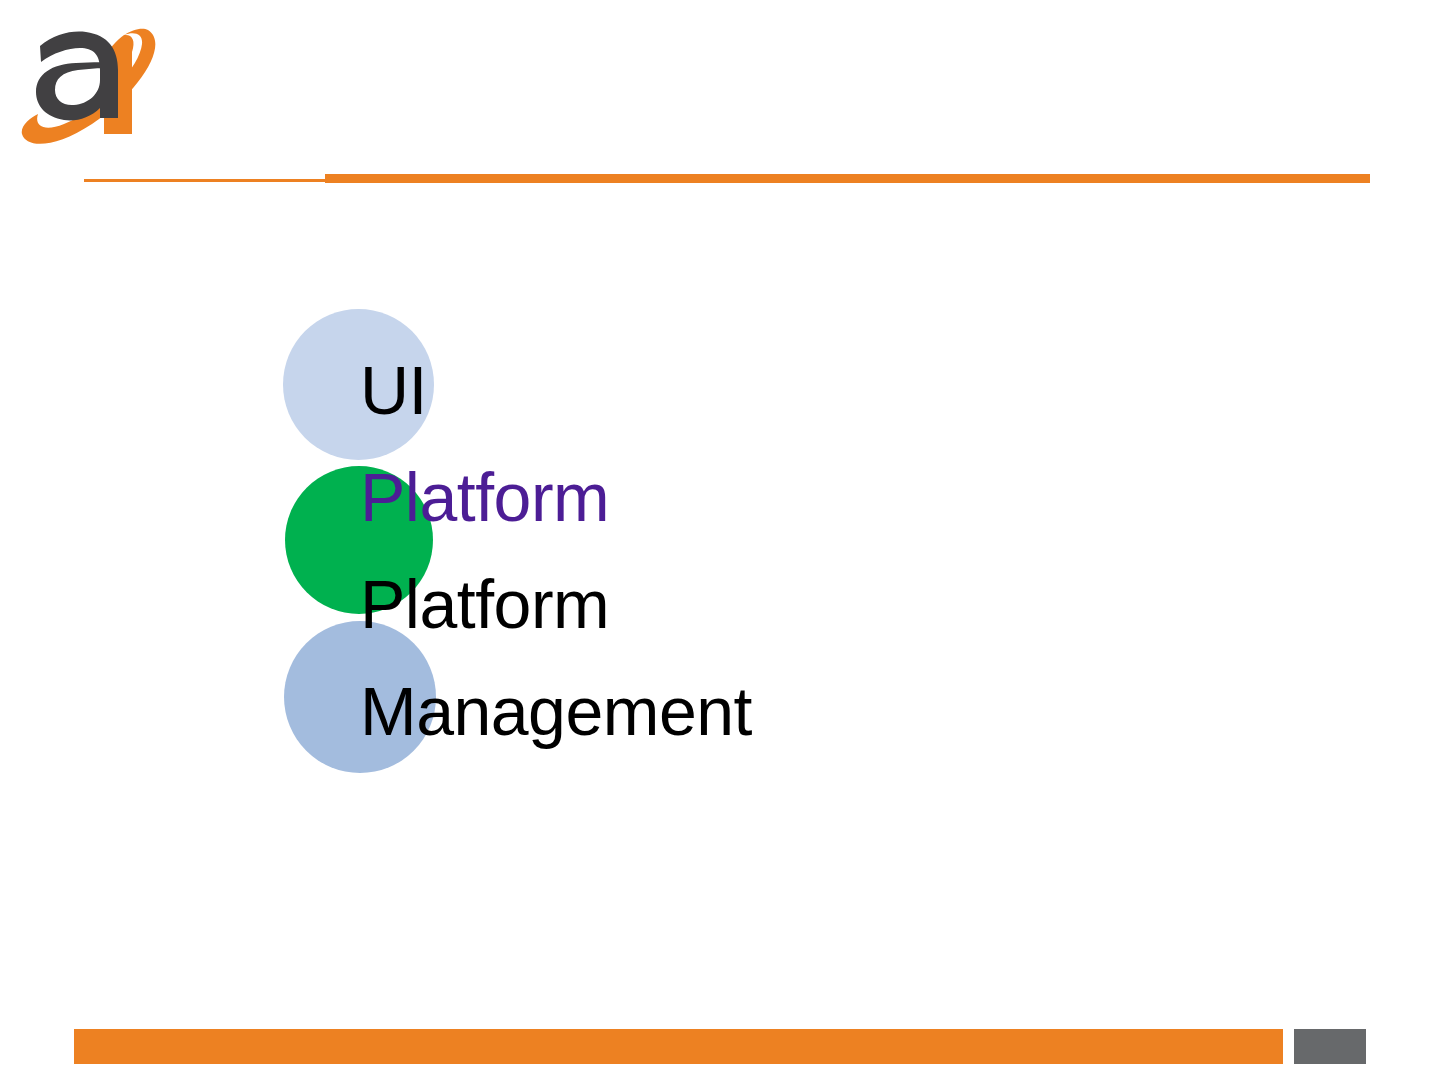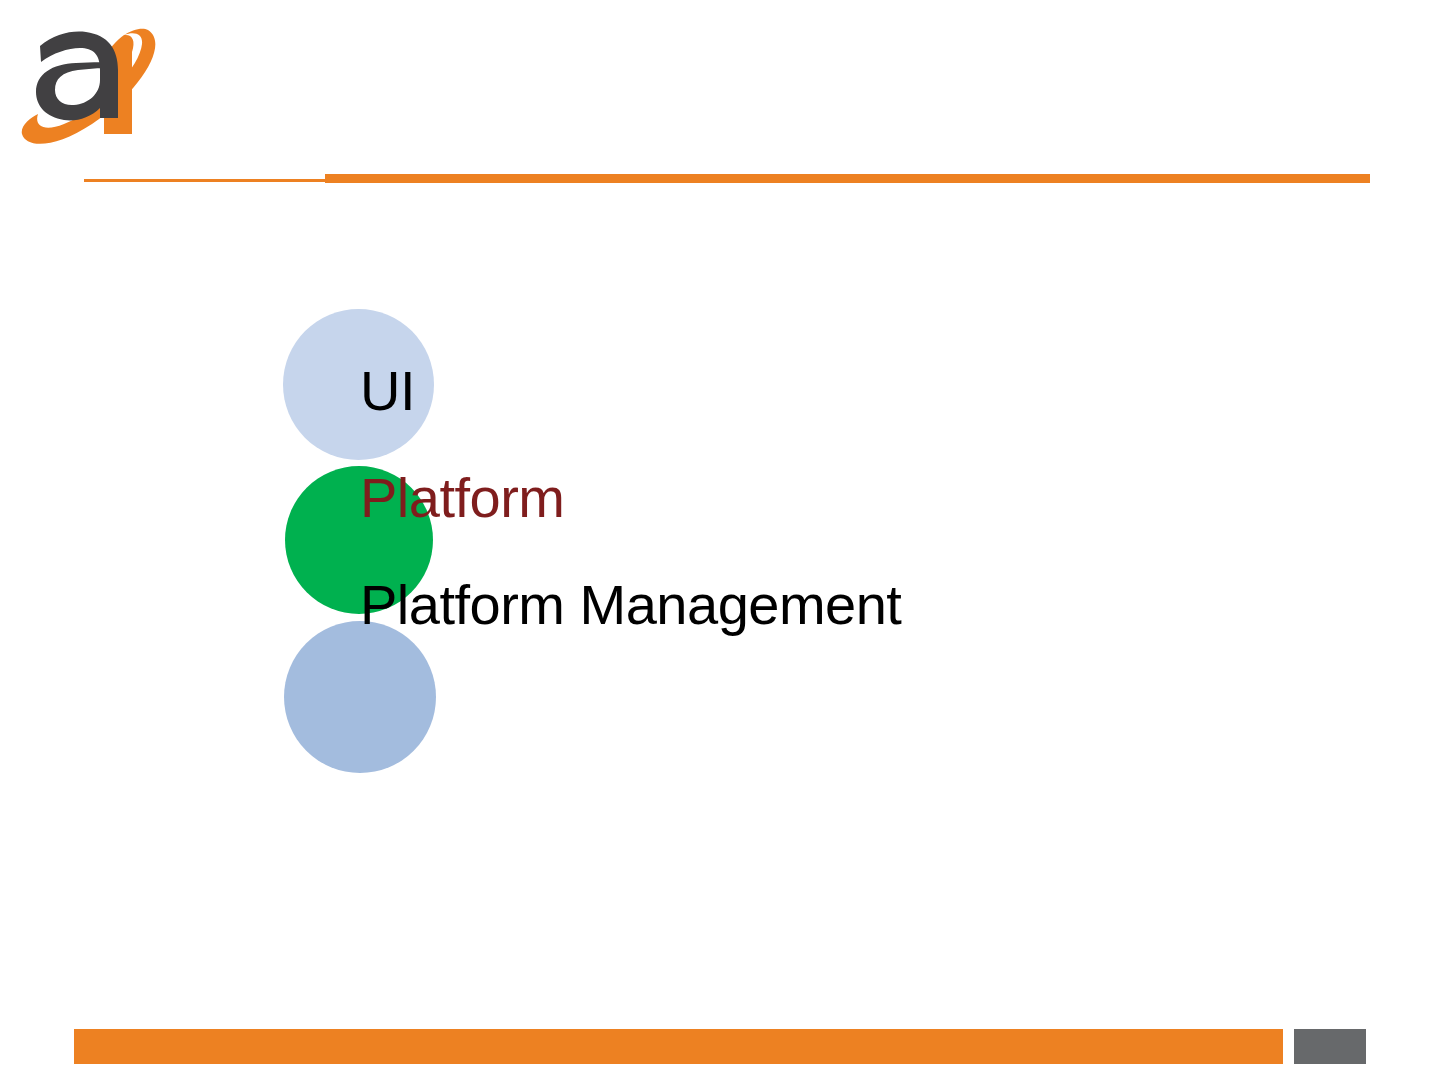--- a/index.html
+++ b/index.html
@@ -63,21 +63,21 @@
   .bubble-2 { left: 285px; top: 466px; width: 148px; height: 148px; }
   .bubble-3 { left: 284px; top: 621px; width: 152px; height: 152px; }
 
   .lines {
     position: absolute;
     left: 360px;
     top: 337px;
     width: 960px;
   }
   .line {
-    font-size: 56px;
+    font-size: 68px;
     line-height: 107px;
     color: #000000;
     white-space: pre;
     letter-spacing: -0.5px;
     font-weight: 400;
   }
   .line.wrap { white-space: normal; width: 560px; }
 
   
   .footer-bar {
@@ -130,21 +130,21 @@
   <div class="rule-thin" style="background: rgb(237, 129, 34);"></div>
   <div class="rule-thick" style="background: rgb(237, 129, 34);"></div>
 
   <div class="body-block">
     <div class="bubble bubble-1" style="background: rgb(198, 213, 236);"></div>
     <div class="bubble bubble-2" style="background: rgb(0, 177, 79);"></div>
     <div class="bubble bubble-3" style="background: rgb(163, 188, 222);"></div>
 
     <div class="lines">
       <div class="line" style="color: rgb(0, 0, 0);">UI</div>
-      <div class="line" style="color: #7f1d1d;">Platform</div>
+      <div class="line" style="color: #4c1d95;">Platform</div>
       <div class="line wrap" style="color: rgb(0, 0, 0);">Platform Management</div>
     </div>
   </div>
 
   <div class="footer-bar" style="background: rgb(237, 129, 34);"></div>
   <div class="footer-block" style="background: rgb(103, 105, 107);"></div>
 
 </div>
 
 </body></html>

